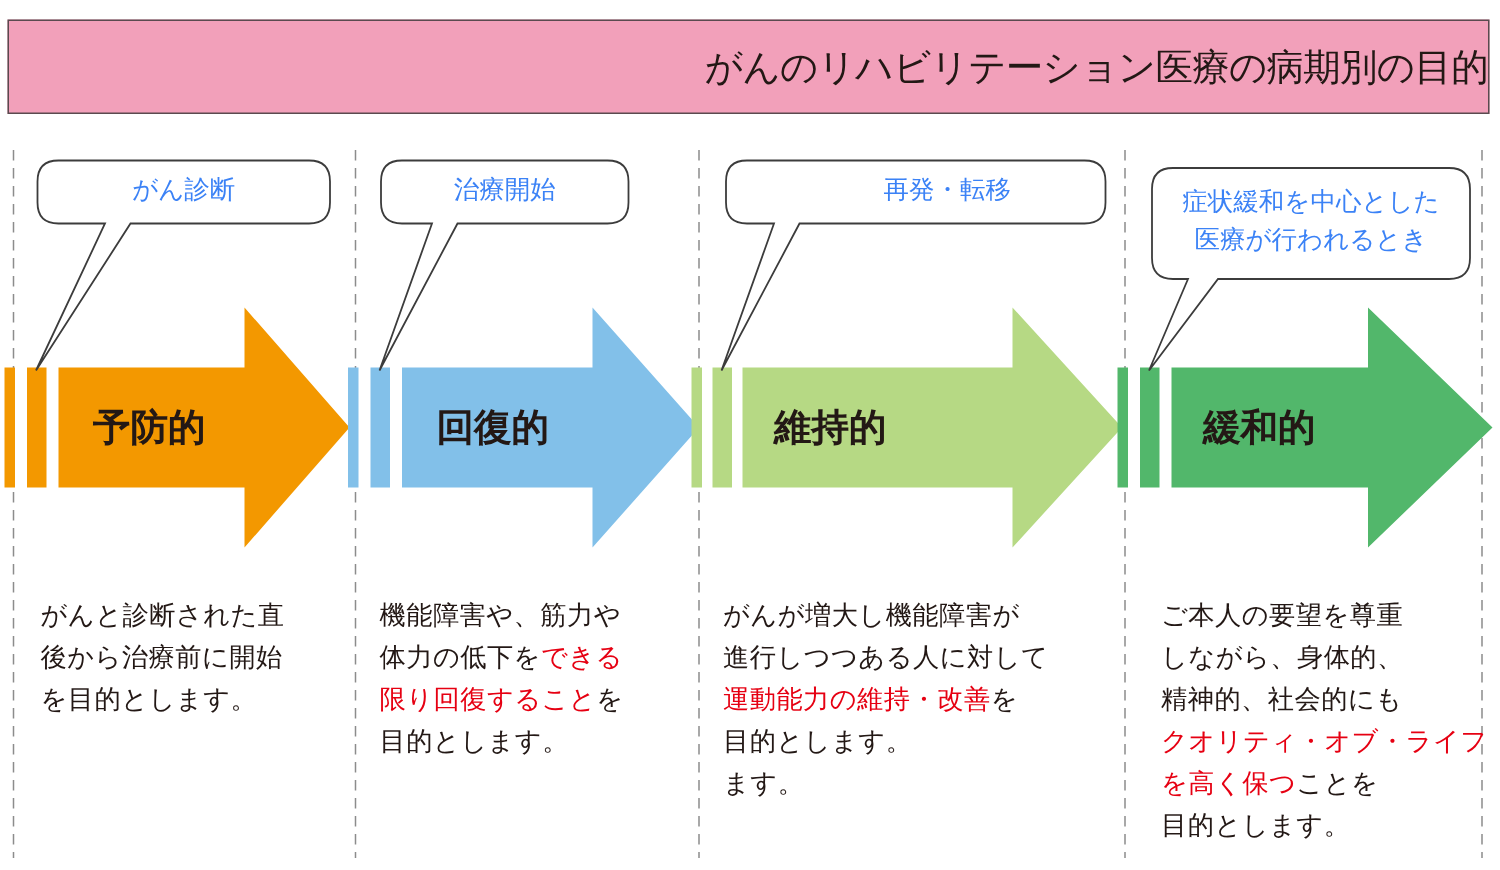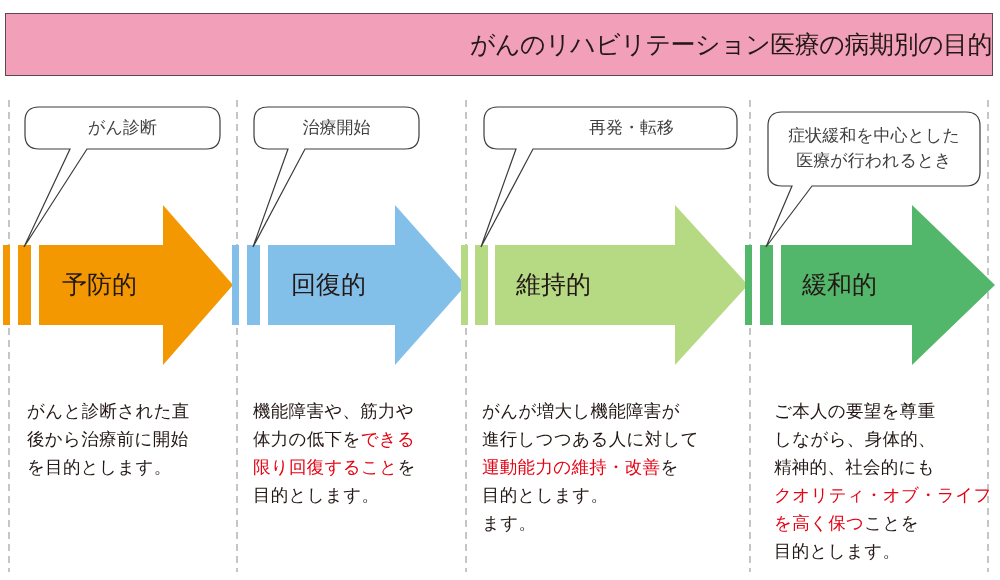--- a/index.html
+++ b/index.html
@@ -3,22 +3,22 @@
 <meta charset="utf-8">
 <style>
   html, body { margin: 0; padding: 0; background: #ffffff; }
   body { width: 1000px; height: 580px; position: relative; overflow: hidden;
          font-family: "DejaVu Sans", "Liberation Sans", sans-serif; color: #231815; }
   .title-bar { position: absolute; left: 5px; top: 13px; width: 988px; height: 63px;
                background: #F2A0BA; border: 1px solid #5a4a4f; box-sizing: border-box;
                display: flex; align-items: center; justify-content: flex-end; }
   .title-bar span { font-size: 25px; letter-spacing: -0.5px; color: #231815; }
   svg.diagram { position: absolute; left: 0; top: 0; }
-  .callout-text { position: absolute; font-size: 17px; line-height: 25px; text-align: center; color: #404040; }
-  .stage-label { position: absolute; font-size: 25px; font-weight: normal; color: #231815; }
+  .callout-text { position: absolute; font-size: 17px; line-height: 25px; text-align: center; color: #3b82f6; }
+  .stage-label { position: absolute; font-size: 25px; font-weight: bold; color: #231815; }
   .desc { position: absolute; font-size: 17.5px; line-height: 28px; color: #231815; letter-spacing: 0.3px; }
   .desc .hl { color: #E60012; }
 </style>
 </head>
 <body>
 
 <div class="title-bar">
   <span>がんのリハビリテーション医療の病期別の目的</span>
 </div>
 

